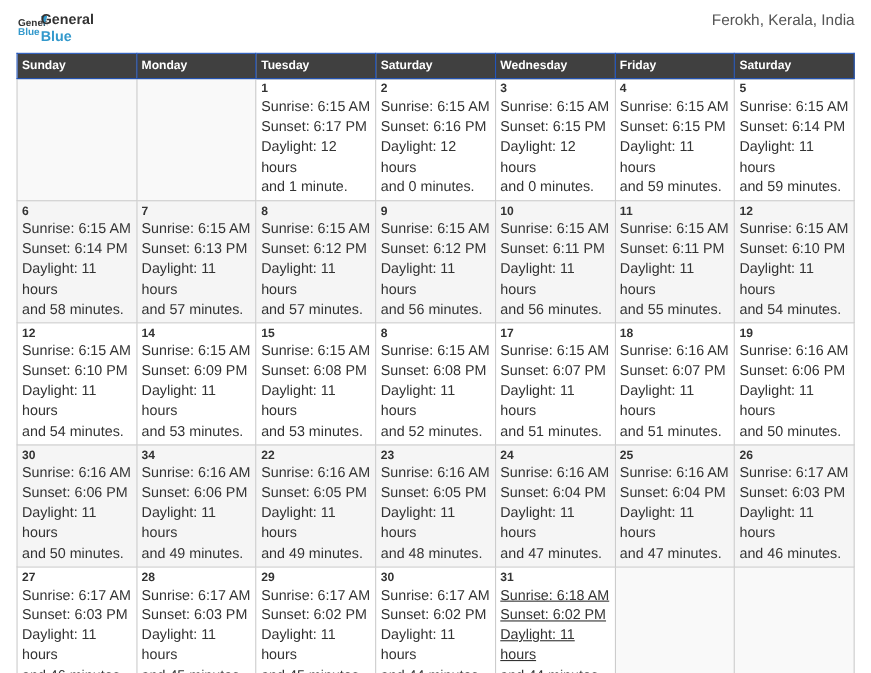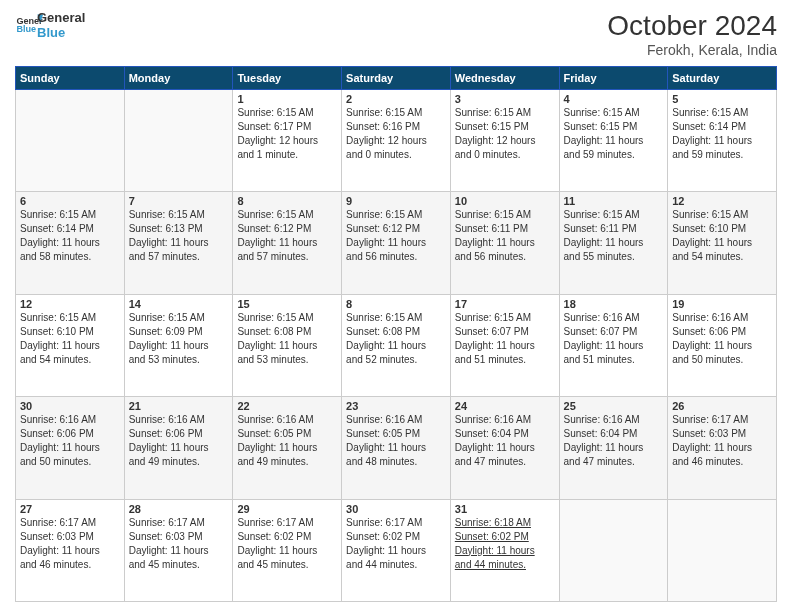--- a/index.html
+++ b/index.html
@@ -45,21 +45,21 @@
       color: #555;
     }
     .calendar {
       flex: 1;
       border: 1px solid #ccc;
       border-collapse: collapse;
       width: 100%;
       table-layout: fixed;
     }
     .calendar th {
-      background: #0c4a6e;
+      background: #404040;
       color: #fff;
       font-size: 11px;
       font-weight: bold;
       padding: 5px 4px;
       text-align: left;
       border: 1px solid #2255bb;
     }
     .calendar td {
       border: 1px solid #ccc;
       vertical-align: top;
@@ -72,21 +72,21 @@
       background: #f9f9f9;
     }
     .day-num {
       font-size: 11px;
       font-weight: bold;
       color: #333;
       display: block;
       margin-bottom: 1px;
     }
     .day-info {
-      font-size: 10px;
+      font-size: 13px;
       line-height: 1.4;
       color: #333;
     }
     .row-alt td {
       background: #f5f5f5;
     }
   </style>
 </head>
 <body>
 
@@ -97,21 +97,20 @@
         <text x="2" y="18" font-size="13" font-weight="bold" fill="#333" font-family="Arial">General</text>
         <text x="2" y="30" font-size="13" font-weight="bold" fill="#3399cc" font-family="Arial">Blue</text>
         <polygon points="32,5 40,5 36,18" fill="#3399cc"></polygon>
       </svg>
       <div style="display:flex;flex-direction:column;margin-left:-10px;">
         <span style="font-size:13px;font-weight:bold;color:#333;">General</span>
         <span style="font-size:13px;font-weight:bold;color:#3399cc;">Blue</span>
       </div>
     </div>
     <div class="title-block">
-      <div class="main-title">October 2024</div>
       <div class="subtitle">Ferokh, Kerala, India</div>
     </div>
   </div>
 
   <table class="calendar">
     <thead>
       <tr>
         <th>Sunday</th>
         <th>Monday</th>
         <th>Tuesday</th>
@@ -265,21 +264,21 @@
         </tr>
         <tr class="row-alt">
           <td>
             <span class="day-num">30</span>
             <div class="day-info" style="white-space: pre-line;">Sunrise: 6:16 AM
 Sunset: 6:06 PM
 Daylight: 11 hours
 and 50 minutes.</div>
           </td>
           <td>
-            <span class="day-num">21</span>
+            <span class="day-num">34</span>
             <div class="day-info" style="white-space: pre-line;">Sunrise: 6:16 AM
 Sunset: 6:06 PM
 Daylight: 11 hours
 and 49 minutes.</div>
           </td>
           <td>
             <span class="day-num">22</span>
             <div class="day-info" style="white-space: pre-line;">Sunrise: 6:16 AM
 Sunset: 6:05 PM
 Daylight: 11 hours

